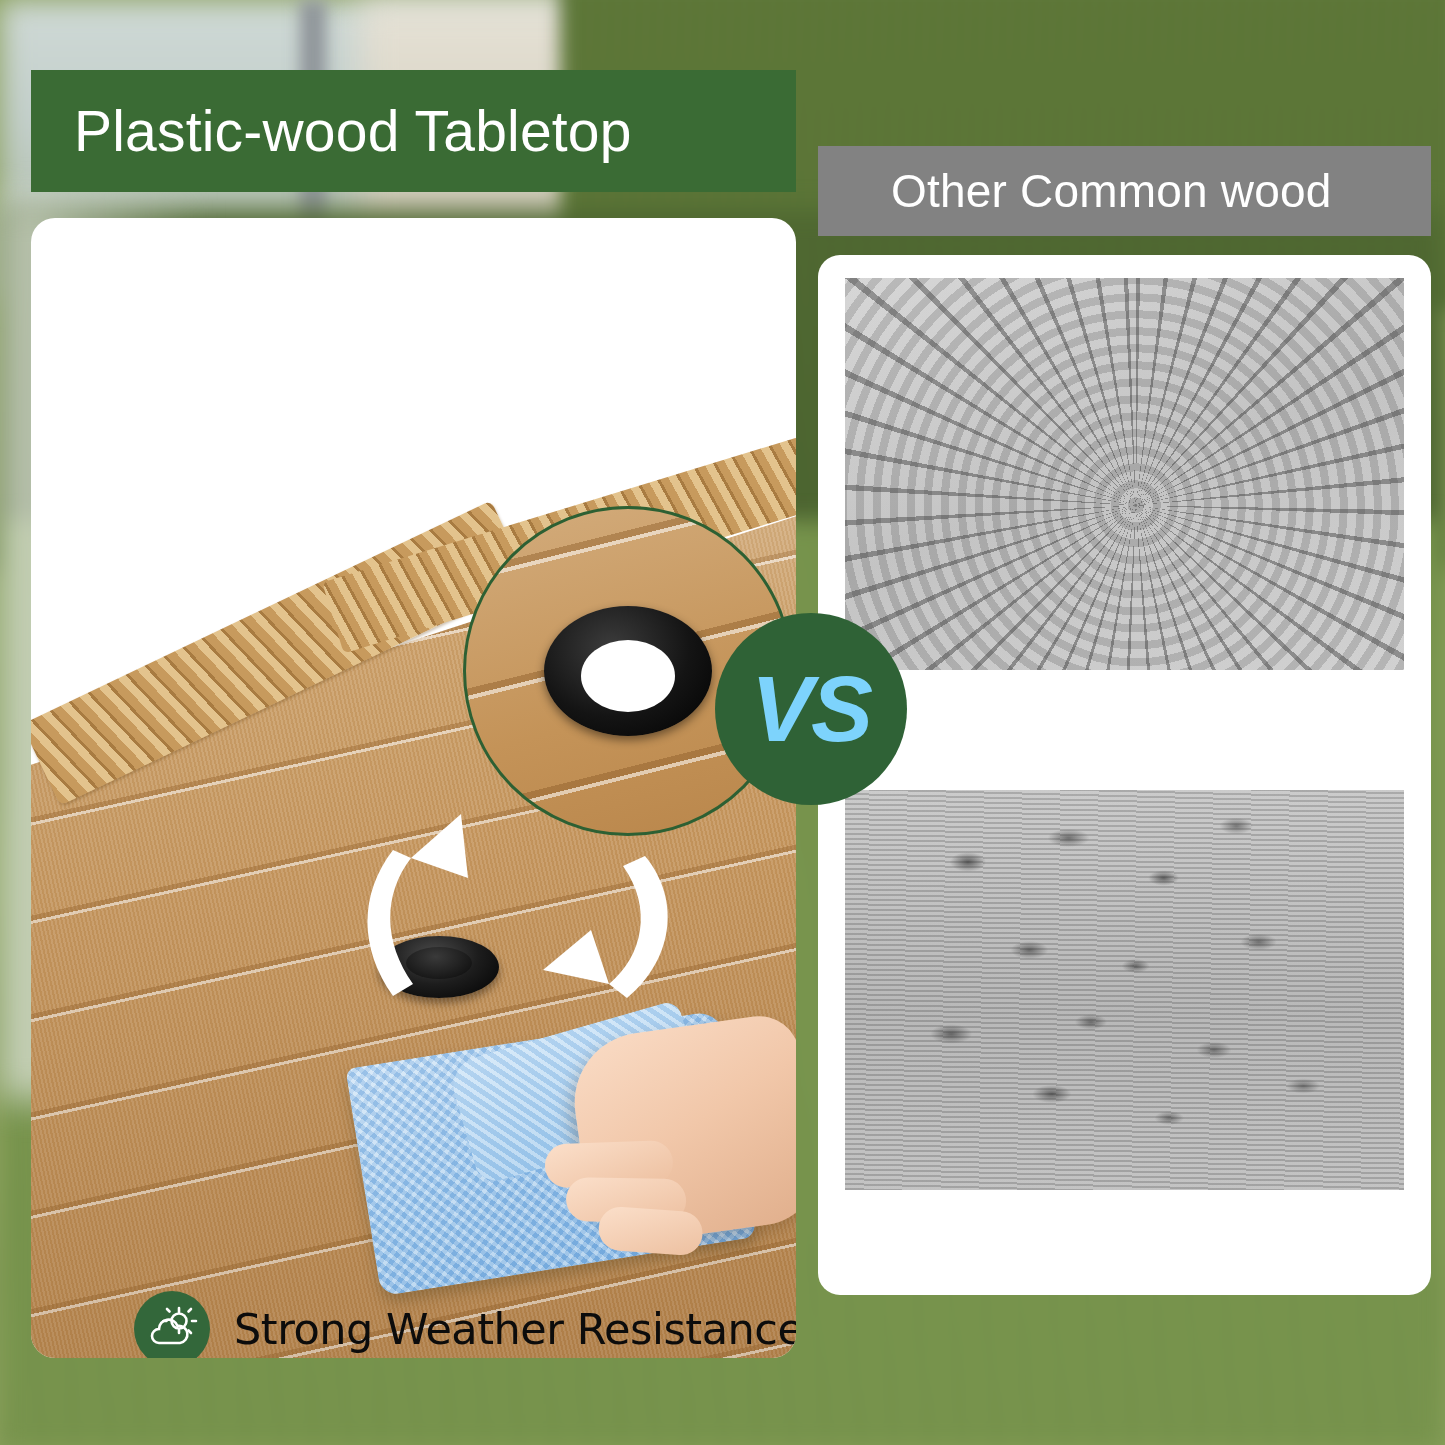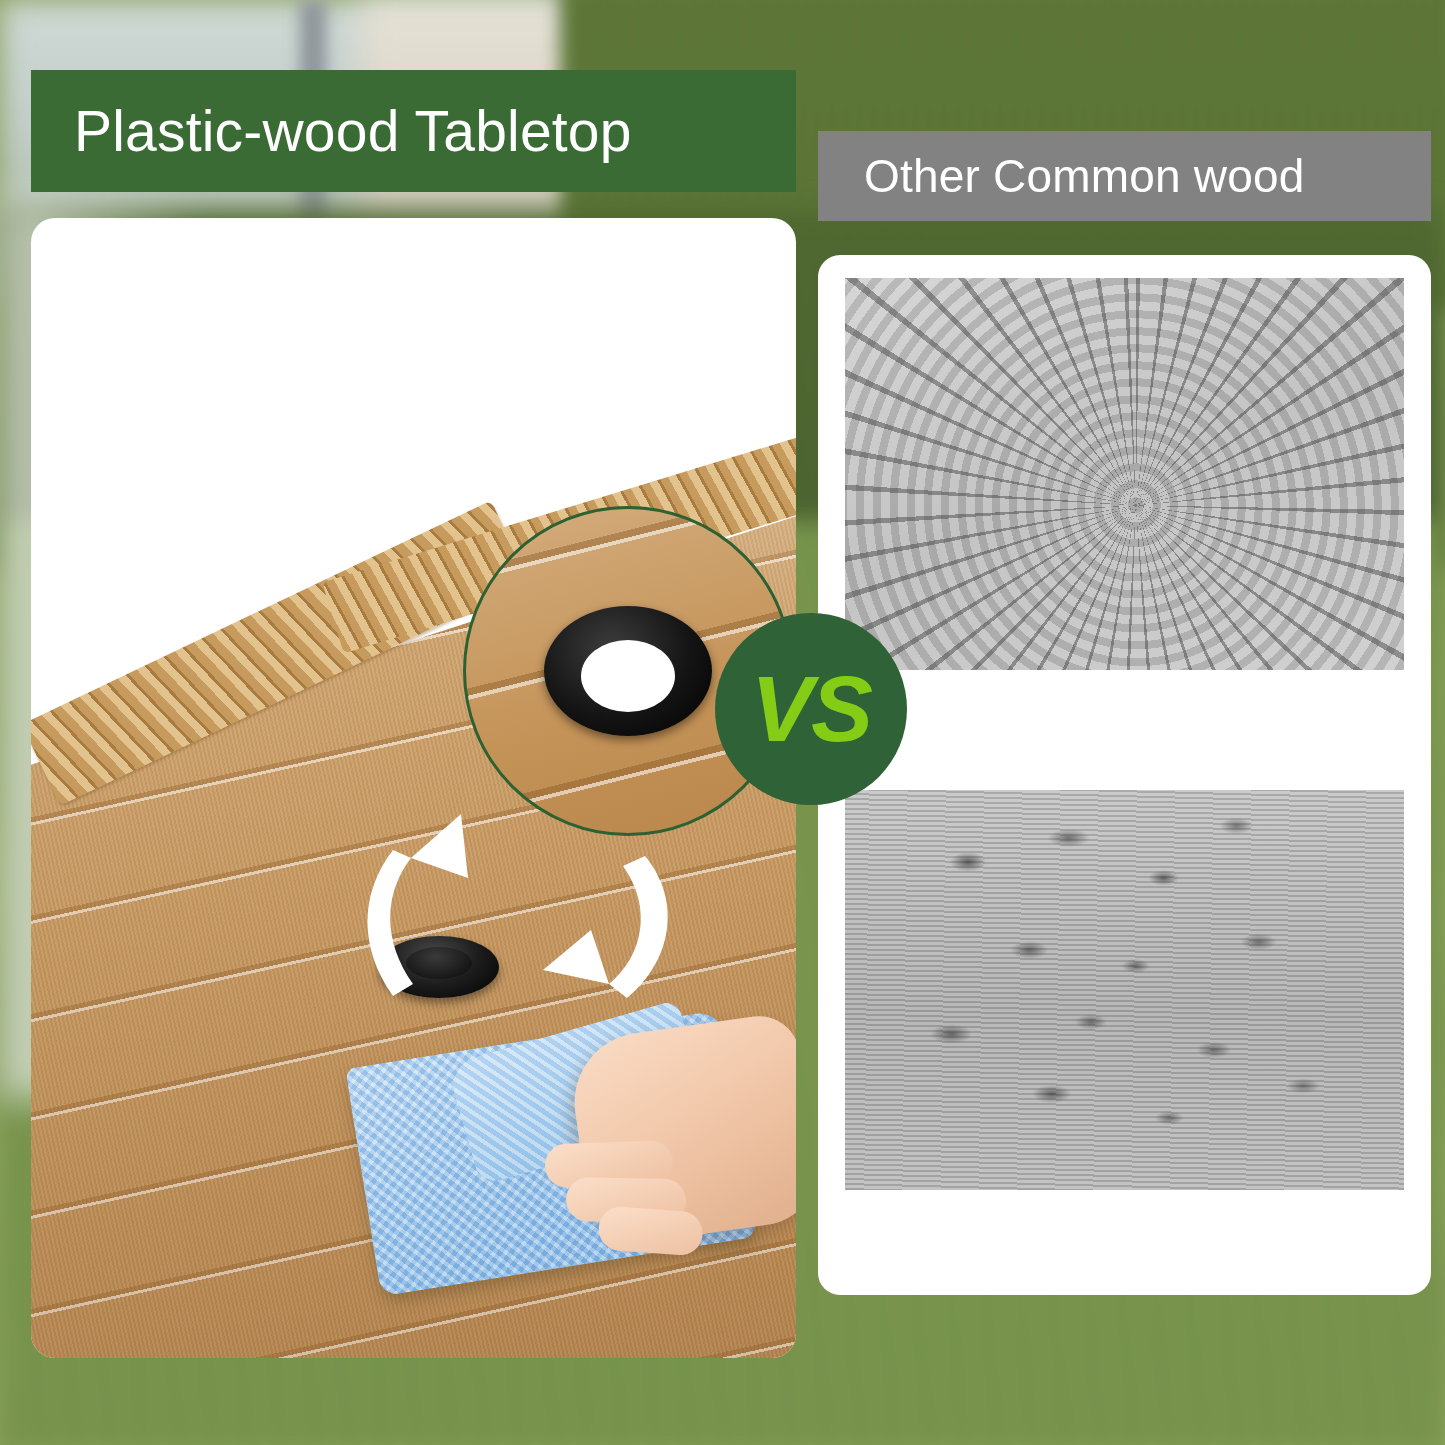--- a/index.html
+++ b/index.html
@@ -57,22 +57,22 @@
   
   .banner {
     position:absolute; display:flex; align-items:center;
     color:#fff; font-weight:normal; letter-spacing:.2px;
   }
   #banner-left {
     left:31px; top:70px; width:765px; height:122px;
     background:#3a6b34; padding-left:43px; font-size:57px;
   }
   #banner-right {
-    left:818px; top:131px; width:613px; height:90px;
-    background:#828282; padding-left:46px; font-size:46px;
+    left:818px; top:146px; width:613px; height:90px;
+    background:#828282; padding-left:73px; font-size:46px;
   }
 
   
   #card-left {
     position:absolute; left:31px; top:218px; width:765px; height:1140px;
     background:#fff; border-radius:24px; overflow:hidden;
   }
   
   #tabletop {
     position:absolute; left:-10px; top:150px; width:790px; height:1000px;
@@ -206,21 +206,21 @@
   .feat-label {
     margin-left:24px; font-size:43px; color:#0c0c0c;
     font-family:"DejaVu Sans", sans-serif; letter-spacing:-.5px; white-space:nowrap;
   }
 
   
   #vs {
     position:absolute; left:715px; top:613px; width:192px; height:192px;
     border-radius:50%; background:#2f6236;
     display:flex; align-items:center; justify-content:center;
-    color:#84cc16; font-size:93px; font-weight:bold; font-style:italic;
+    color:#7dd3fc; font-size:93px; font-weight:bold; font-style:italic;
     letter-spacing:-2px; z-index:6;
   }
 
   
   #card-right {
     position:absolute; left:818px; top:255px; width:613px; height:1040px;
     background:#fff; border-radius:22px; overflow:hidden;
   }
   .gimg { position:absolute; left:27px; width:559px; overflow:hidden; }
   #gimg-rings { top:23px; height:392px;
@@ -305,20 +305,34 @@
   </svg>
 
   <div id="cloth"></div>
   <div id="cloth-fold"></div>
   <div id="hand">
     <div class="finger f1"></div>
     <div class="finger f2"></div>
     <div class="finger f3"></div>
   </div>
 
+  <div id="features">
+
+    <div class="feature">
+      <div class="feat-icon">
+        <svg width="52" height="52" viewBox="0 0 52 52" fill="none" stroke="#ffffff" stroke-width="2.6" stroke-linecap="round">
+          <circle cx="33" cy="18" r="7.5"></circle>
+          <path d="M33 5v4M33 27v3M46 18h4M20.5 18h-3M42.5 8.5l2.5-2.5M42.5 27.5l2.5 2.5M23.5 8.5L21 6"></path>
+          <path d="M13 40a7 7 0 010-14 9.5 9.5 0 0118.4-3.2A7.5 7.5 0 0134 40z" fill="none"></path>
+        </svg>
+      </div>
+      <div class="feat-label">Strong Weather Resistance</div>
+    </div>
+
+  </div>
 </div>
 
 <div id="vs">
   <span>VS</span>
 </div>
 
 <div id="card-right">
   <div class="gimg" id="gimg-rings"></div>
   <div class="gcap" id="cap-durable">Not durable</div>
 

